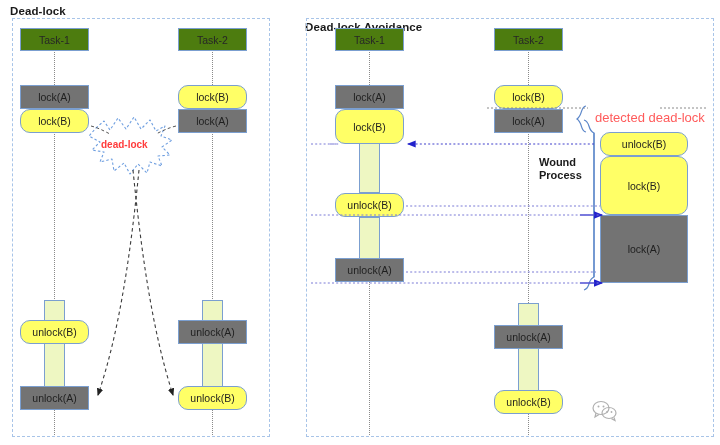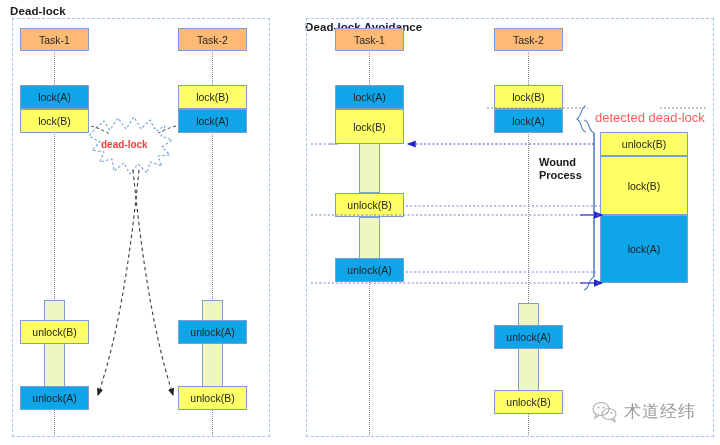--- a/index.html
+++ b/index.html
@@ -3,31 +3,31 @@
 <meta charset="utf-8">
 <style>
   html,body{margin:0;padding:0;background:#ffffff;}
   body{width:720px;height:445px;position:relative;overflow:hidden;
        font-family:"Liberation Sans","DejaVu Sans",sans-serif;}
 
   .panel-title{position:absolute;font-size:11.5px;font-weight:bold;color:#1a1a1a;
                letter-spacing:.1px;white-space:nowrap;}
   .panel{position:absolute;border:1px dashed #a8c4e8;box-sizing:border-box;}
 
-  .task-hdr{position:absolute;box-sizing:border-box;background:#fdba74;
+  .task-hdr{position:absolute;box-sizing:border-box;background:#4d7c0f;
             border:1px solid #7b9fd0;display:flex;align-items:center;
             justify-content:center;font-size:10.5px;color:#262626;}
 
   .lifeline{position:absolute;width:0;border-left:1px dotted #8a8a8a;}
 
   .actbox{position:absolute;box-sizing:border-box;border:1px solid #7b9fd0;
           display:flex;align-items:center;justify-content:center;
           font-size:10.5px;color:#1f1f1f;white-space:nowrap;}
-  .green{background:#0ea5e9;}
-  .yellow{background:#ffff66;}
+  .green{background:#737373;}
+  .yellow{background:#ffff66;border-radius:10px;}
 
   .act-bar{position:absolute;box-sizing:border-box;border:1px solid #7b9fd0;
            background:#eef7c2;}
 
   .red-label{position:absolute;color:#ff5b5b;font-size:13px;white-space:nowrap;}
   .red-bold{position:absolute;color:#ff3b3b;font-size:10px;font-weight:bold;white-space:nowrap;}
   .bold-label{position:absolute;color:#1a1a1a;font-size:11px;font-weight:bold;
               line-height:13px;white-space:nowrap;}
 
   svg.ov{position:absolute;left:0;top:0;width:720px;height:445px;
@@ -151,14 +151,13 @@
   <svg width="26" height="22" viewBox="0 0 26 22">
     <ellipse cx="9" cy="8" rx="8" ry="6.5" fill="none" stroke="#b0b0b0" stroke-width="1.2"></ellipse>
     <path d="M4,13 L3,17 L7,14.5" fill="none" stroke="#b0b0b0" stroke-width="1.2"></path>
     <circle cx="6.5" cy="6.5" r="1" fill="#b0b0b0"></circle>
     <circle cx="11.5" cy="6.5" r="1" fill="#b0b0b0"></circle>
     <ellipse cx="17" cy="13" rx="7" ry="5.5" fill="none" stroke="#b0b0b0" stroke-width="1.2"></ellipse>
     <path d="M22,17.5 L23,20.5 L19.5,18.6" fill="none" stroke="#b0b0b0" stroke-width="1.2"></path>
     <circle cx="15" cy="12" r="0.9" fill="#b0b0b0"></circle>
     <circle cx="19.5" cy="12" r="0.9" fill="#b0b0b0"></circle>
   </svg>
-  <span class="wm-txt">术道经纬</span>
 </div>
 
 </body></html>

